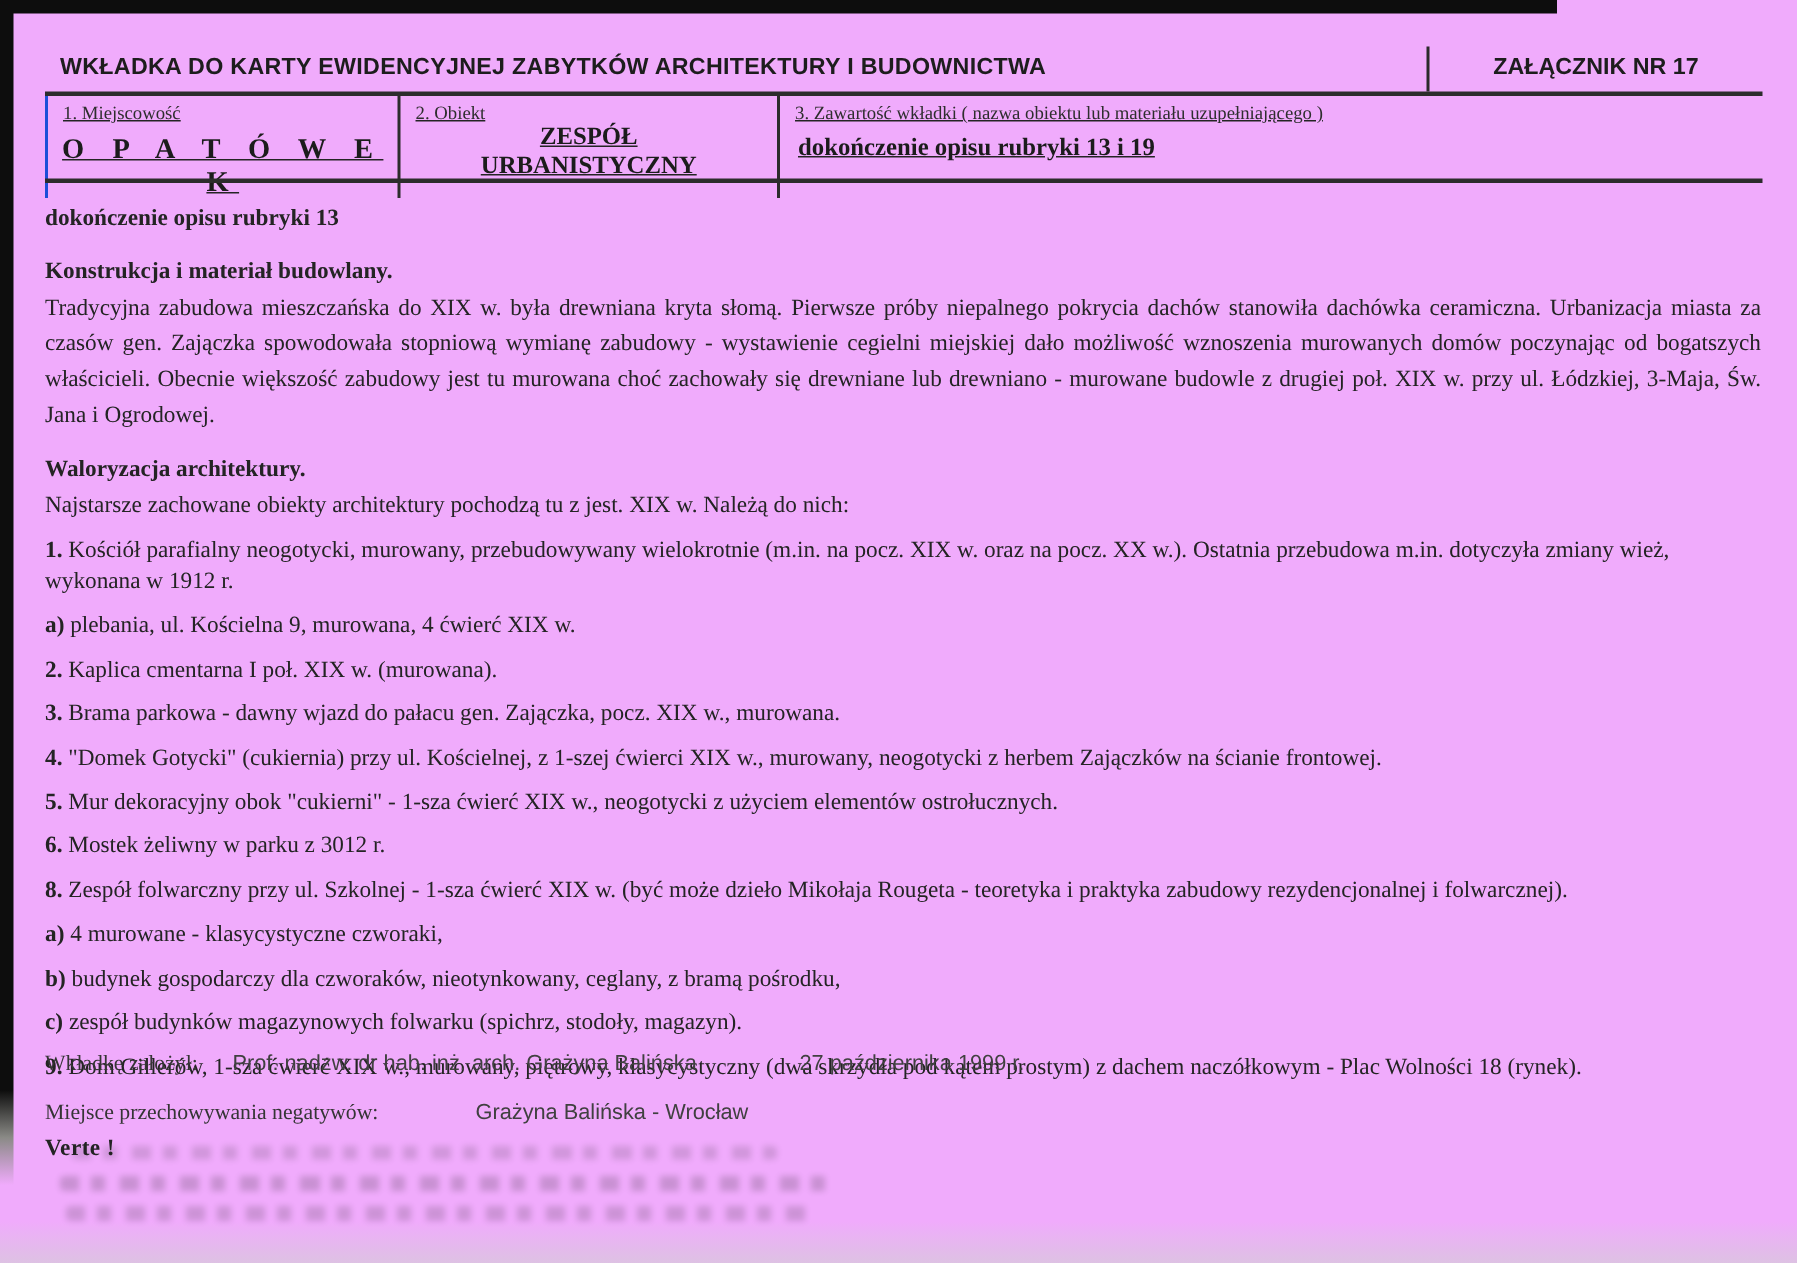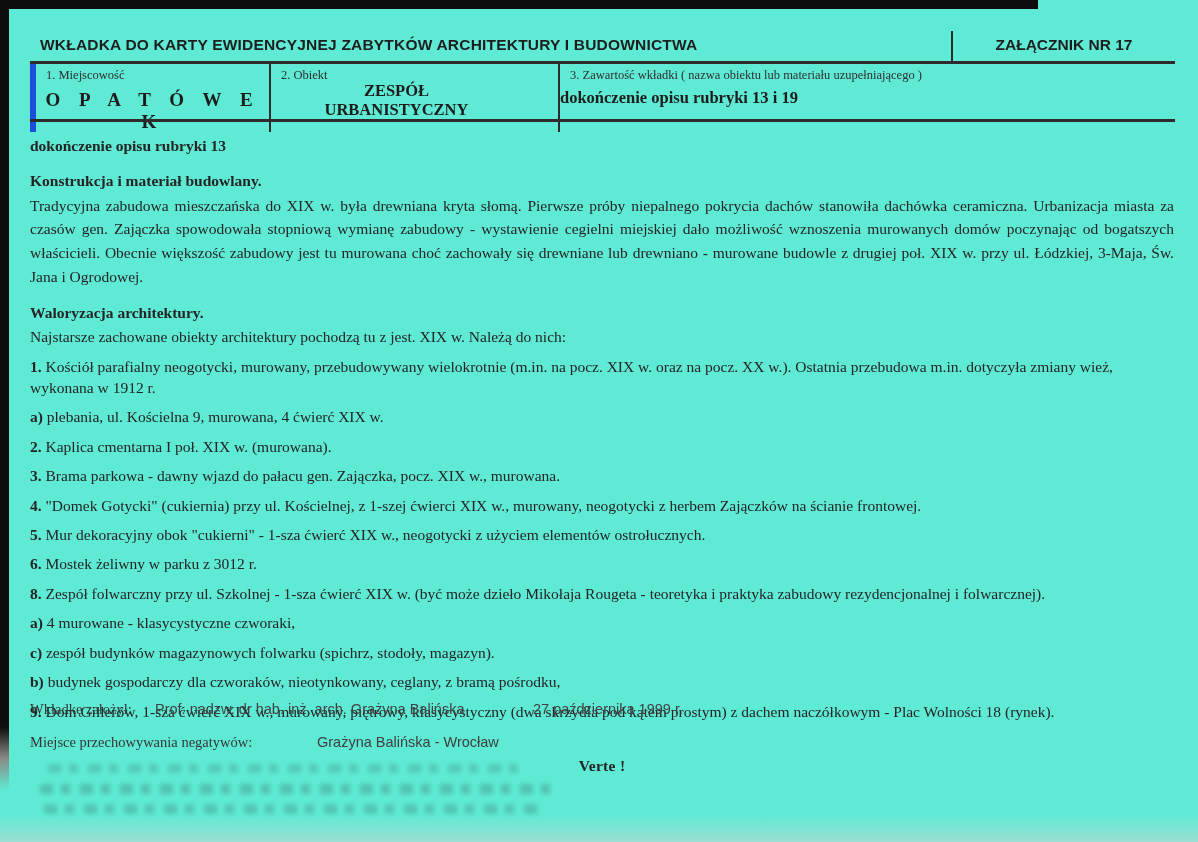--- a/index.html
+++ b/index.html
@@ -1,19 +1,19 @@
 <!DOCTYPE html>
 <html lang="pl"><head>
 <meta charset="utf-8">
 <style>
   html,body{margin:0;padding:0;}
   .scan{
     position:relative;
     width:1198px;height:842px;
-    background:#5eead4;
+    background:#f0abfc;
     overflow:hidden;
     font-family:"Liberation Serif", serif;
     color:#242424;
   }
   
   .bar-top{position:absolute;top:0;left:0;width:1038px;height:9px;background:#0d0d0d;}
   .bar-left{position:absolute;top:0;left:0;width:9px;height:790px;
     background:linear-gradient(to bottom,#0d0d0d 0 92%,#8a8a86 96%,rgba(138,138,134,0) 100%);}
   .bottom-band{position:absolute;left:0;right:0;bottom:0;height:28px;
     background:linear-gradient(to bottom,rgba(210,215,210,0),rgba(206,212,207,.55));}
@@ -28,39 +28,39 @@
   .hdr-title{flex:1;font-family:"Liberation Sans", sans-serif;font-weight:bold;font-size:15.5px;
     letter-spacing:.2px;color:#1d1d1d;padding-left:10px;}
   .hdr-div{width:2px;height:30px;background:#2a2a2a;margin-top:2px;}
   .hdr-att{width:222px;text-align:center;font-family:"Liberation Sans", sans-serif;
     font-weight:bold;font-size:15.5px;color:#1d1d1d;}
   .rule{position:absolute;left:30px;right:23px;height:3px;background:#2c2c2c;}
   .rule.r1{top:61px;}
   .rule.r2{top:119px;}
 
   
-  .fields{position:absolute;top:64px;left:30px;right:23px;height:68px;display:flex;border-left:6px solid #1d4ed8;}
+  .fields{position:absolute;top:64px;left:30px;right:23px;height:68px;display:flex;border-left:2px solid #1d4ed8;text-decoration:underline;}
   .field{position:relative;}
   .field .flabel{font-size:12.5px;color:#2e2e2e;padding:4px 0 0 10px;}
   .f1{width:233px;}
   .f2{width:251px;border-left:2px solid #2c2c2c;}
-  .f3{flex:1;border-left:2px solid #2c2c2c;margin-left:36px;}
+  .f3{flex:1;border-left:2px solid #2c2c2c;}
   .f1 .fvalue{font-weight:bold;font-size:19px;letter-spacing:7px;text-align:center;margin-top:6px;color:#1c1c1c;}
   .f2 .fvalue{font-weight:bold;font-size:16.5px;text-align:center;line-height:1.15;margin-top:-1px;color:#1c1c1c;}
-  .f3 .fvalue{font-weight:bold;font-size:16.5px;margin-top:5px;color:#1c1c1c;}
+  .f3 .fvalue{font-weight:bold;font-size:16.5px;padding-left:12px;margin-top:5px;color:#1c1c1c;}
 
   
   .content{position:absolute;top:134px;left:30px;right:24px;font-size:15.5px;line-height:1.5;}
   .h-bold{font-weight:bold;margin:0 0 6px 0;}
   .sec-head{font-weight:bold;margin:12px 0 1px 0;}
   .para{margin:1px 0 0 0;text-align:justify;line-height:1.54;}
   .intro{margin:0;}
   .item{margin:8.5px 0;line-height:1.35;}
   .mk{font-weight:bold;}
-  .verte{font-weight:bold;text-align:center;margin-top:32px;letter-spacing:.3px;}
+  .verte{font-weight:bold;margin-top:32px;letter-spacing:.3px;}
 
   
   .footer{position:absolute;left:30px;right:24px;top:701px;font-size:14.5px;color:#353535;}
   .frow{position:relative;height:22px;margin-bottom:11px;}
   .flab{position:absolute;left:0;top:0;}
   .sans{font-family:"Liberation Sans", sans-serif;color:#404040;}
   .fname{position:absolute;left:125px;top:0;}
   .fdate{position:absolute;left:503px;top:0;}
   .fneg{position:absolute;left:287px;top:0;}
 </style>
@@ -109,22 +109,22 @@
 
     <p class="item"><b class="mk">1.</b> <span>Kościół parafialny neogotycki, murowany, przebudowywany wielokrotnie (m.in. na pocz. XIX w. oraz na pocz. XX w.). Ostatnia przebudowa m.in. dotyczyła zmiany wież, wykonana w 1912 r.</span></p>
     <p class="item"><b class="mk">a)</b> <span>plebania, ul. Kościelna 9, murowana, 4 ćwierć XIX w.</span></p>
     <p class="item"><b class="mk">2.</b> <span>Kaplica cmentarna I poł. XIX w. (murowana).</span></p>
     <p class="item"><b class="mk">3.</b> <span>Brama parkowa - dawny wjazd do pałacu gen. Zajączka, pocz. XIX w., murowana.</span></p>
     <p class="item"><b class="mk">4.</b> <span>"Domek Gotycki" (cukiernia) przy ul. Kościelnej, z 1-szej ćwierci XIX w., murowany, neogotycki z herbem Zajączków na ścianie  frontowej.</span></p>
     <p class="item"><b class="mk">5.</b> <span>Mur dekoracyjny obok "cukierni" - 1-sza ćwierć XIX w., neogotycki z użyciem elementów ostrołucznych.</span></p>
     <p class="item"><b class="mk">6.</b> <span>Mostek żeliwny w parku z 3012 r.</span></p>
     <p class="item"><b class="mk">8.</b> <span>Zespół folwarczny przy ul. Szkolnej - 1-sza ćwierć XIX w. (być może dzieło Mikołaja Rougeta - teoretyka i praktyka zabudowy rezydencjonalnej i folwarcznej).</span></p>
     <p class="item"><b class="mk">a)</b> <span>4 murowane - klasycystyczne czworaki,</span></p>
+    <p class="item"><b class="mk">b)</b> <span>budynek gospodarczy dla czworaków, nieotynkowany, ceglany, z bramą pośrodku,</span></p>
     <p class="item"><b class="mk">c)</b> <span>zespół budynków magazynowych folwarku (spichrz, stodoły, magazyn).</span></p>
-    <p class="item"><b class="mk">b)</b> <span>budynek gospodarczy dla czworaków, nieotynkowany, ceglany, z bramą pośrodku,</span></p>
     <p class="item"><b class="mk">9.</b> <span>Dom Gillerów, 1-sza ćwierć XIX w., murowany, piętrowy, klasycystyczny (dwa skrzydła pod kątem prostym) z dachem naczółkowym - Plac Wolności 18 (rynek).</span></p>
 
     <p class="verte">Verte !</p>
   </div>
 
   <div class="footer">
     <div class="frow">
       <span class="flab">Wkładkę założył:</span>
       <span class="fname sans">Prof. nadzw. dr hab. inż. arch. Grażyna Balińska</span>
       <span class="fdate sans">27 października 1999 r.</span>

